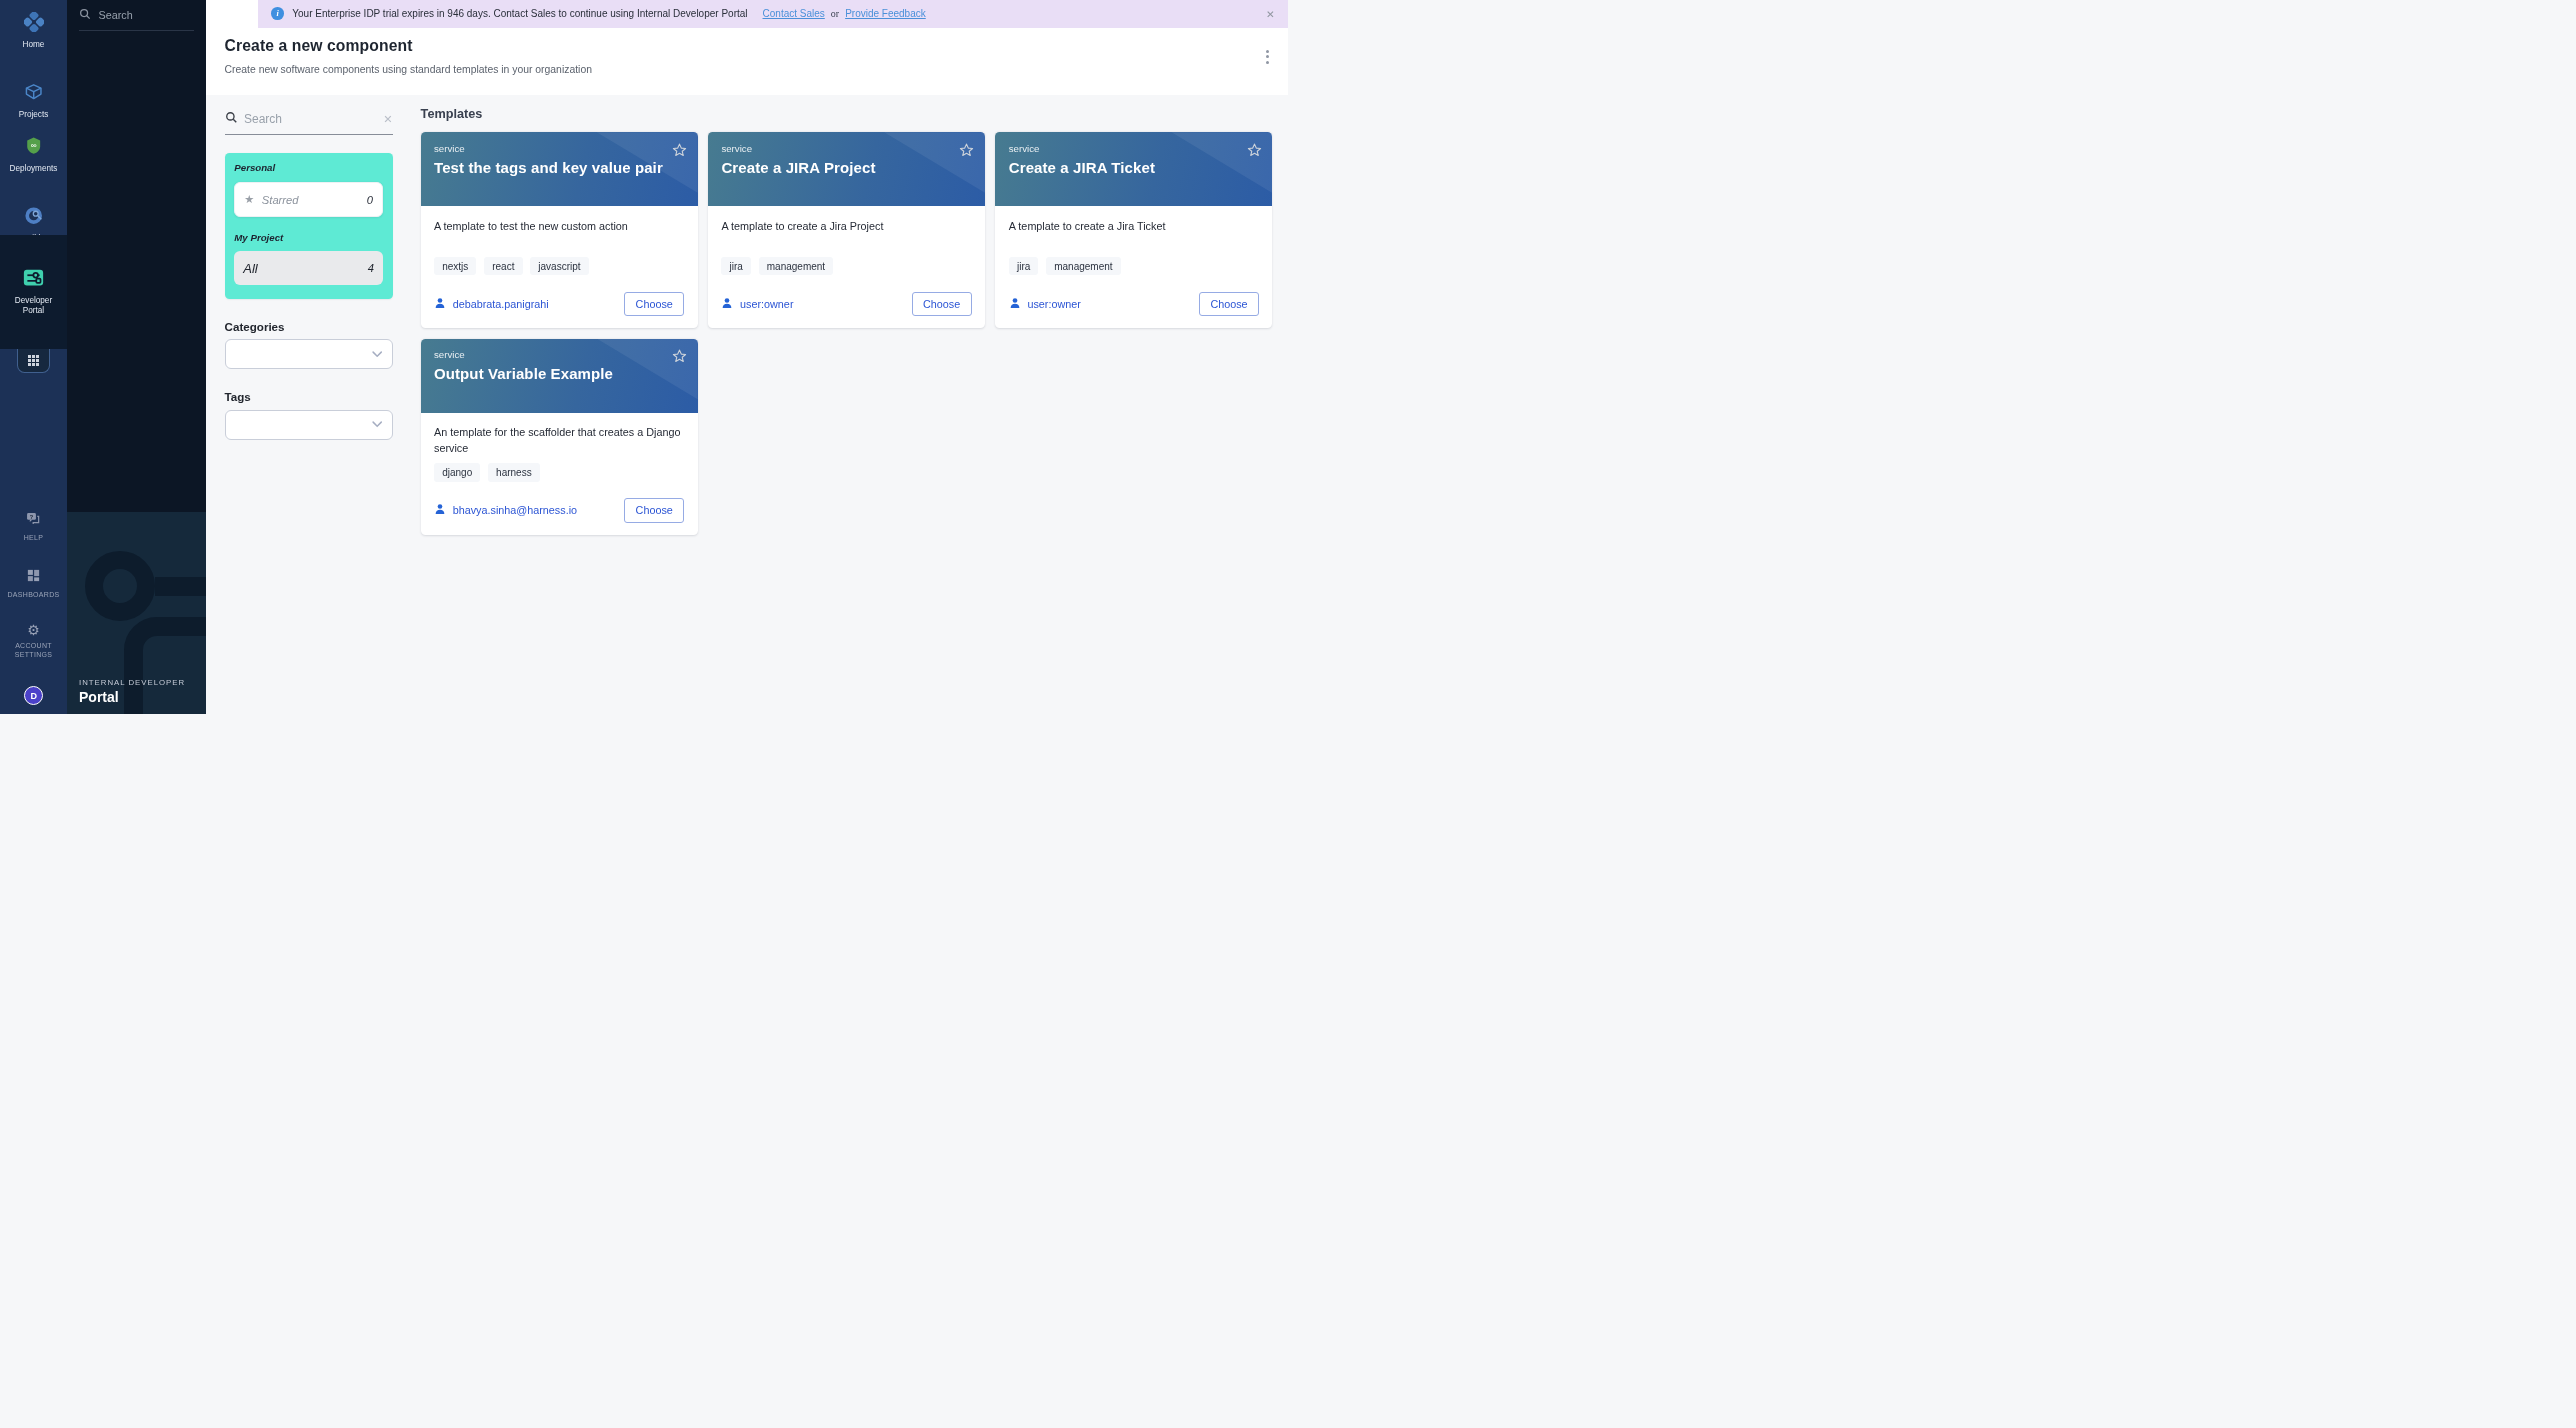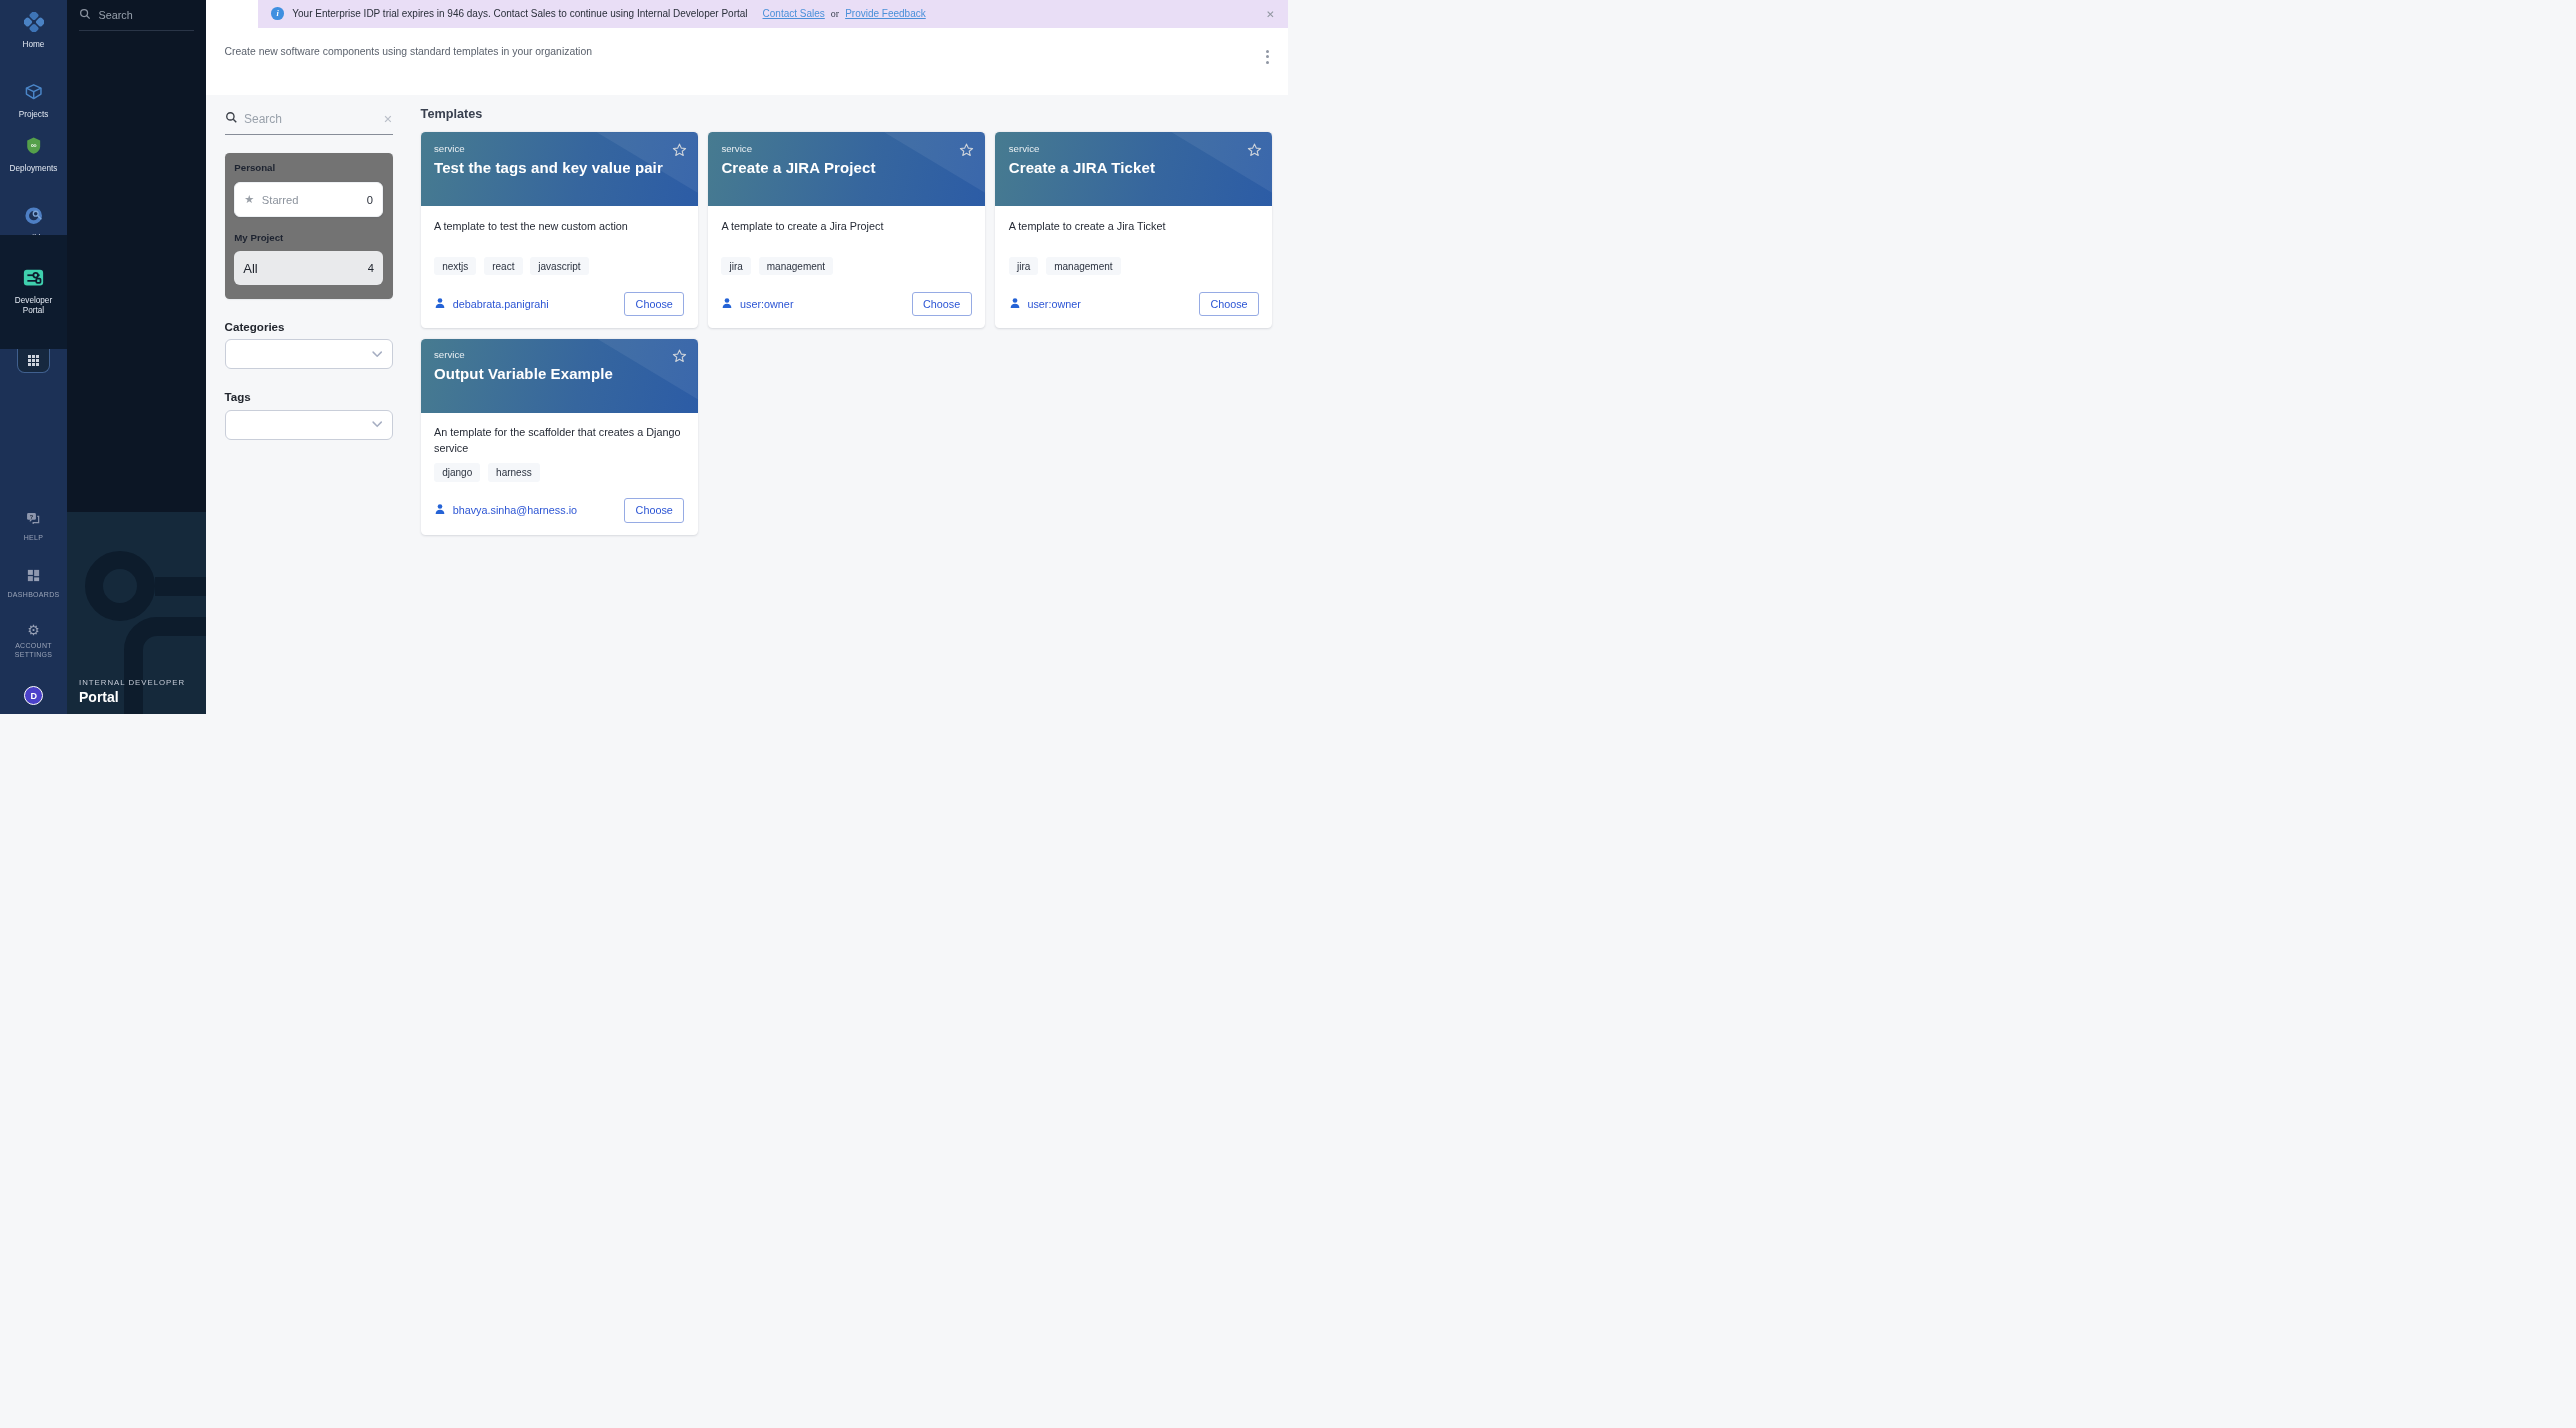--- a/index.html
+++ b/index.html
@@ -66,21 +66,21 @@
   .support .lbl { font-size:10.8px; color:#3d4452; }
 
   .content { display:flex; align-items:flex-start; padding:0 16.4px 0 18.6px; }
 
   
   .filters { width:168px; flex-shrink:0; margin-top:16.4px; }
   .f-search { display:flex; align-items:center; gap:6.7px; border-bottom:1.1px solid #878d98; padding-bottom:6.7px; }
   .f-search input { border:none; outline:none; background:transparent; font-size:12px; color:#333; flex:1; min-width:0; font-family:inherit; }
   .f-search input::placeholder { color:#99a1ab; }
   .f-search .clear { color:#b9bec8; font-size:11.2px; cursor:pointer; }
-  .panel { margin-top:18px; background:#737373; border-radius:4.5px; padding:9.7px 9.7px 13.4px; box-shadow:0 0.7px 1.5px rgba(20,30,50,.06); }
+  .panel { margin-top:18px; background:#5eead4; border-radius:4.5px; padding:9.7px 9.7px 13.4px; box-shadow:0 0.7px 1.5px rgba(20,30,50,.06);font-style:italic; }
   .panel .cap { font-size:9.7px; font-weight:bold; color:#1d2330; }
   .row-starred { margin-top:8.2px; background:#fff; border:0.7px solid #eef1f4; border-radius:6px; box-shadow:0 0.7px 2.2px rgba(20,30,50,.09);
     display:flex; align-items:center; gap:7.5px; padding:10.4px 9px; cursor:pointer; }
   .row-starred .star { color:#9aa0a8; font-size:11.2px; }
   .row-starred .lbl { color:#8b929c; font-size:11.2px; }
   .row-starred .cnt { margin-left:auto; color:#2a2f3a; font-size:11.2px; }
   .cap2 { margin-top:15px; }
   .row-all { margin-top:7.5px; background:#e9eaec; border-radius:6px; display:flex; align-items:center; padding:9.7px 9px; cursor:pointer; }
   .row-all .lbl { color:#20252e; font-size:13px; }
   .row-all .cnt { margin-left:auto; color:#20252e; font-size:11.2px; }
@@ -254,20 +254,21 @@
     <div class="banner">
       <span class="info-icon">i</span>
       <span class="txt">Your Enterprise IDP trial expires in 946 days. Contact Sales to continue using Internal Developer Portal</span>
       <a class="link1">Contact Sales</a>
       <span class="or">or</span>
       <a>Provide Feedback</a>
       <span class="close">✕</span>
     </div>
 
     <header class="pagehead">
+      <h1>Create a new component</h1>
       <div class="sub">Create new software components using standard templates in your organization</div>
       <div class="kebab">
           <span></span>
           <span></span>
           <span></span>
         </div>
     </header>
 
     <section class="workarea">
 

